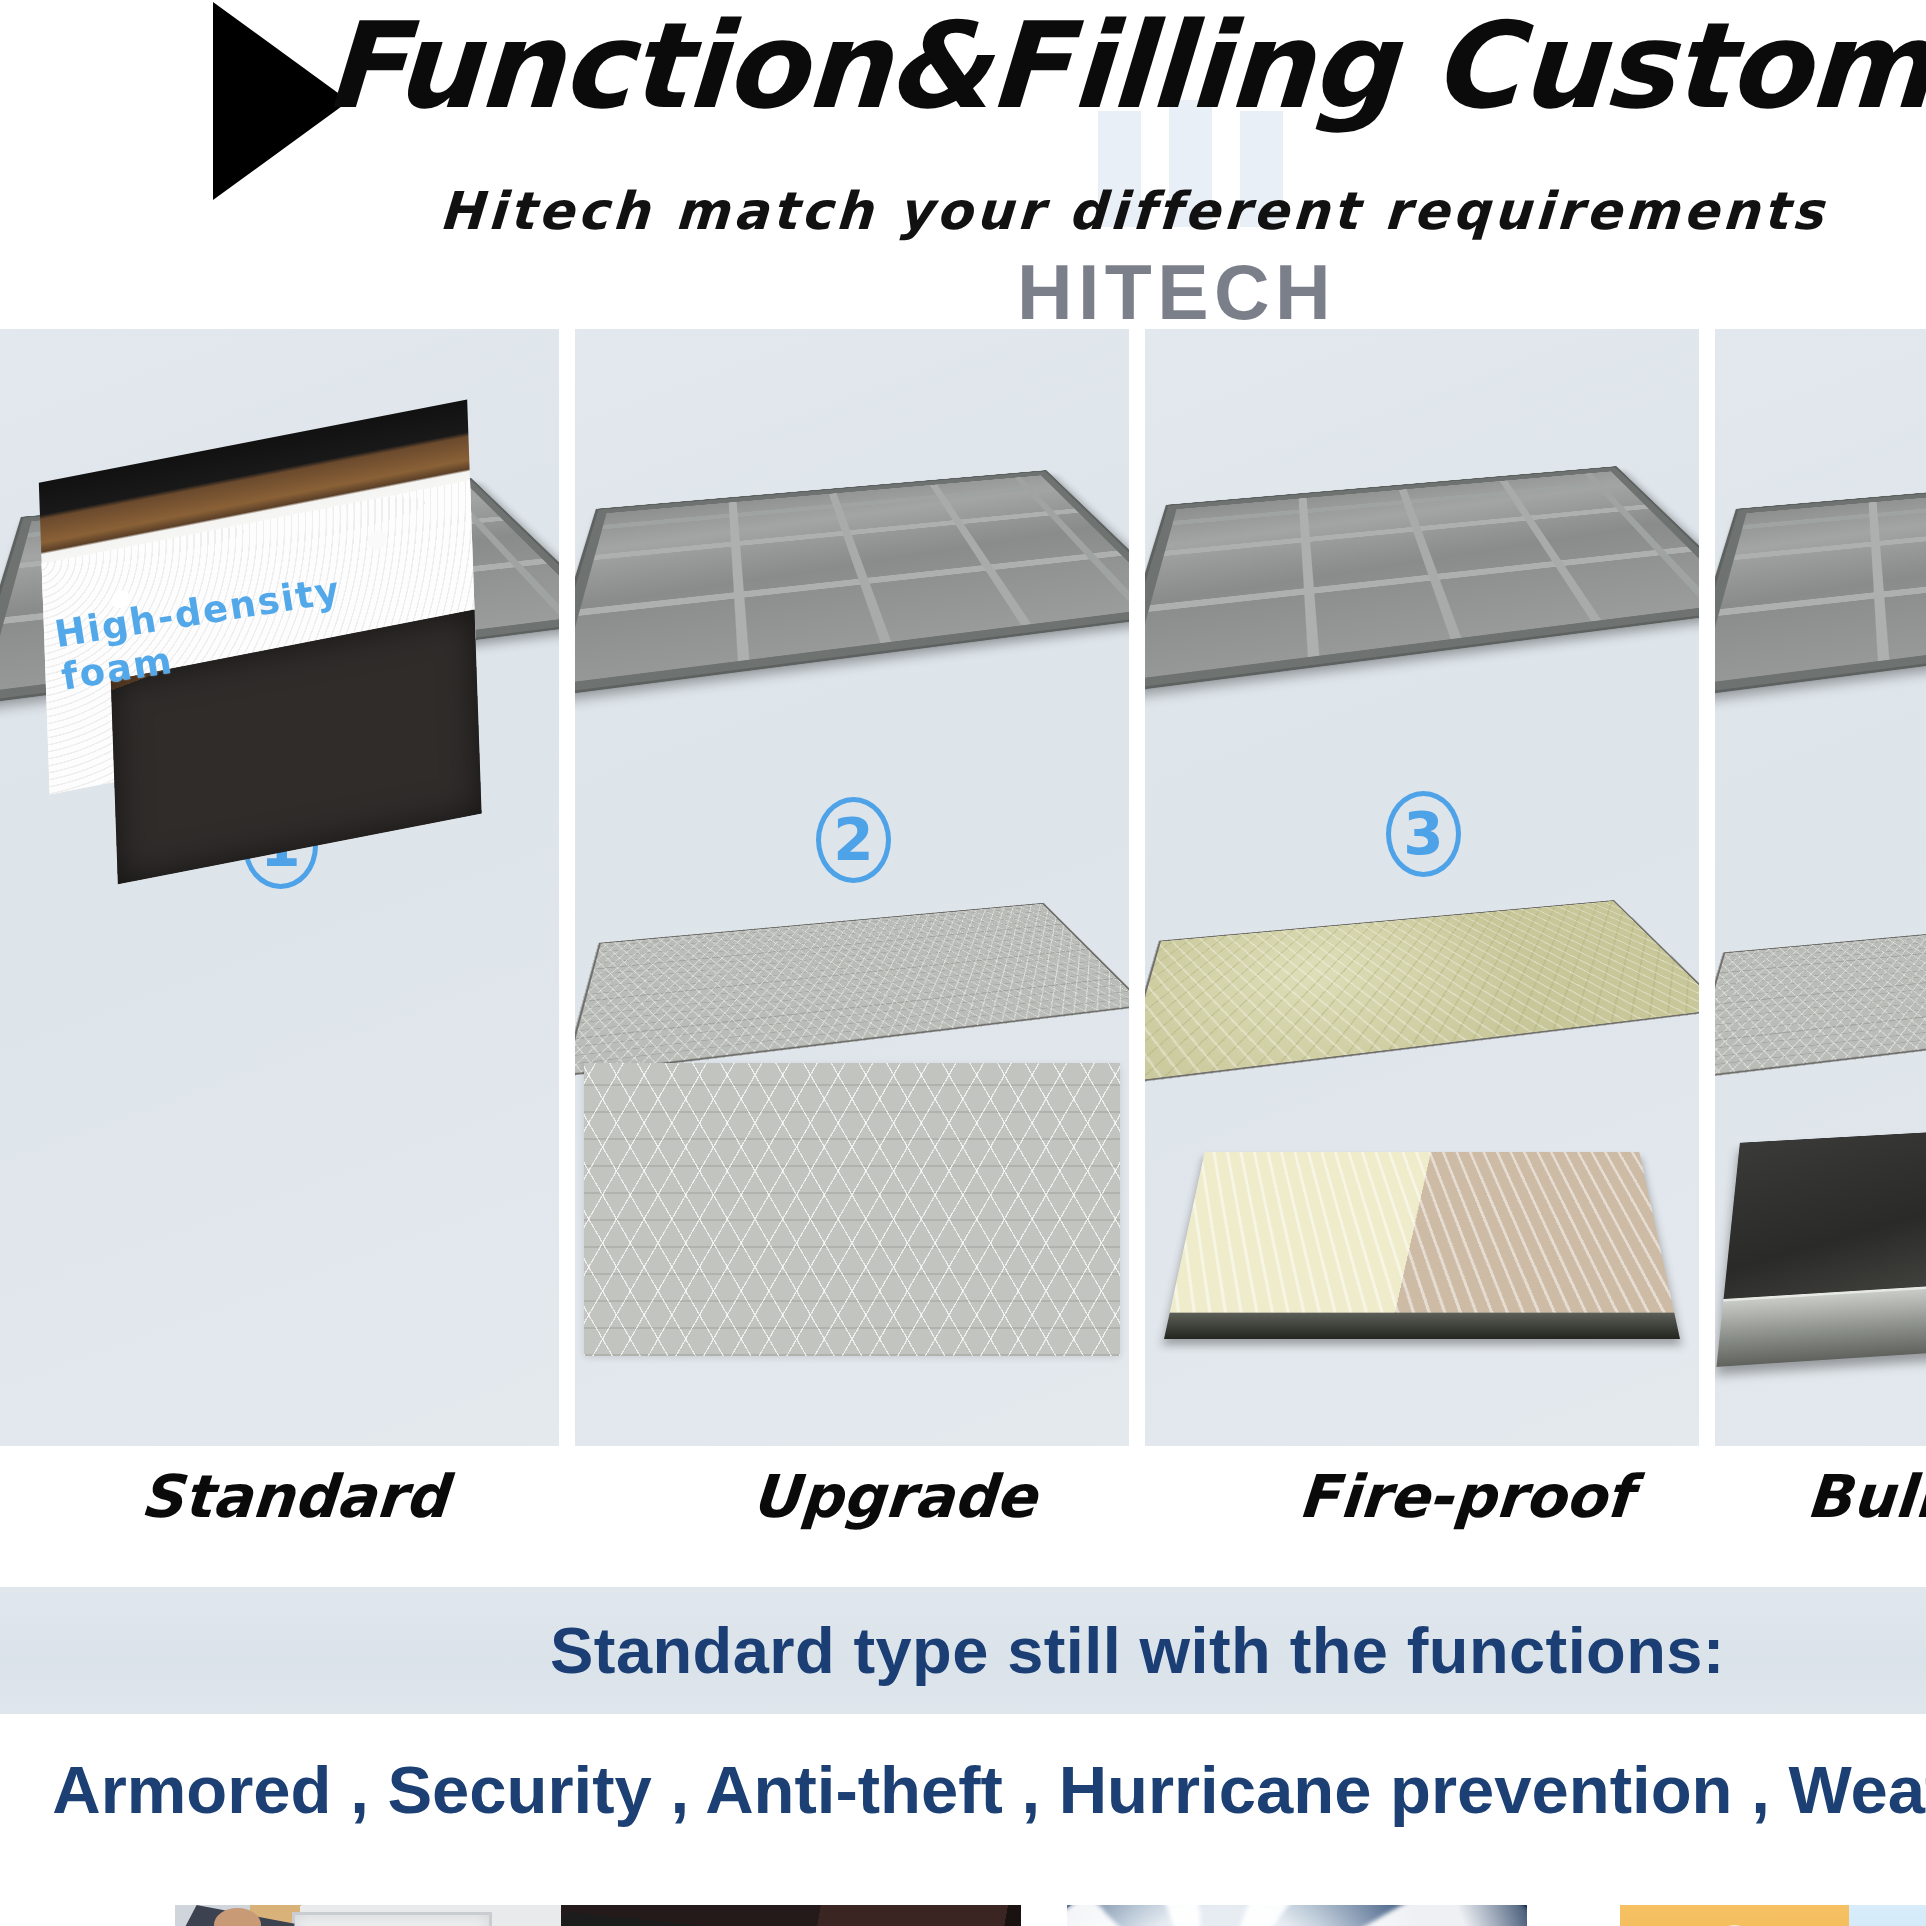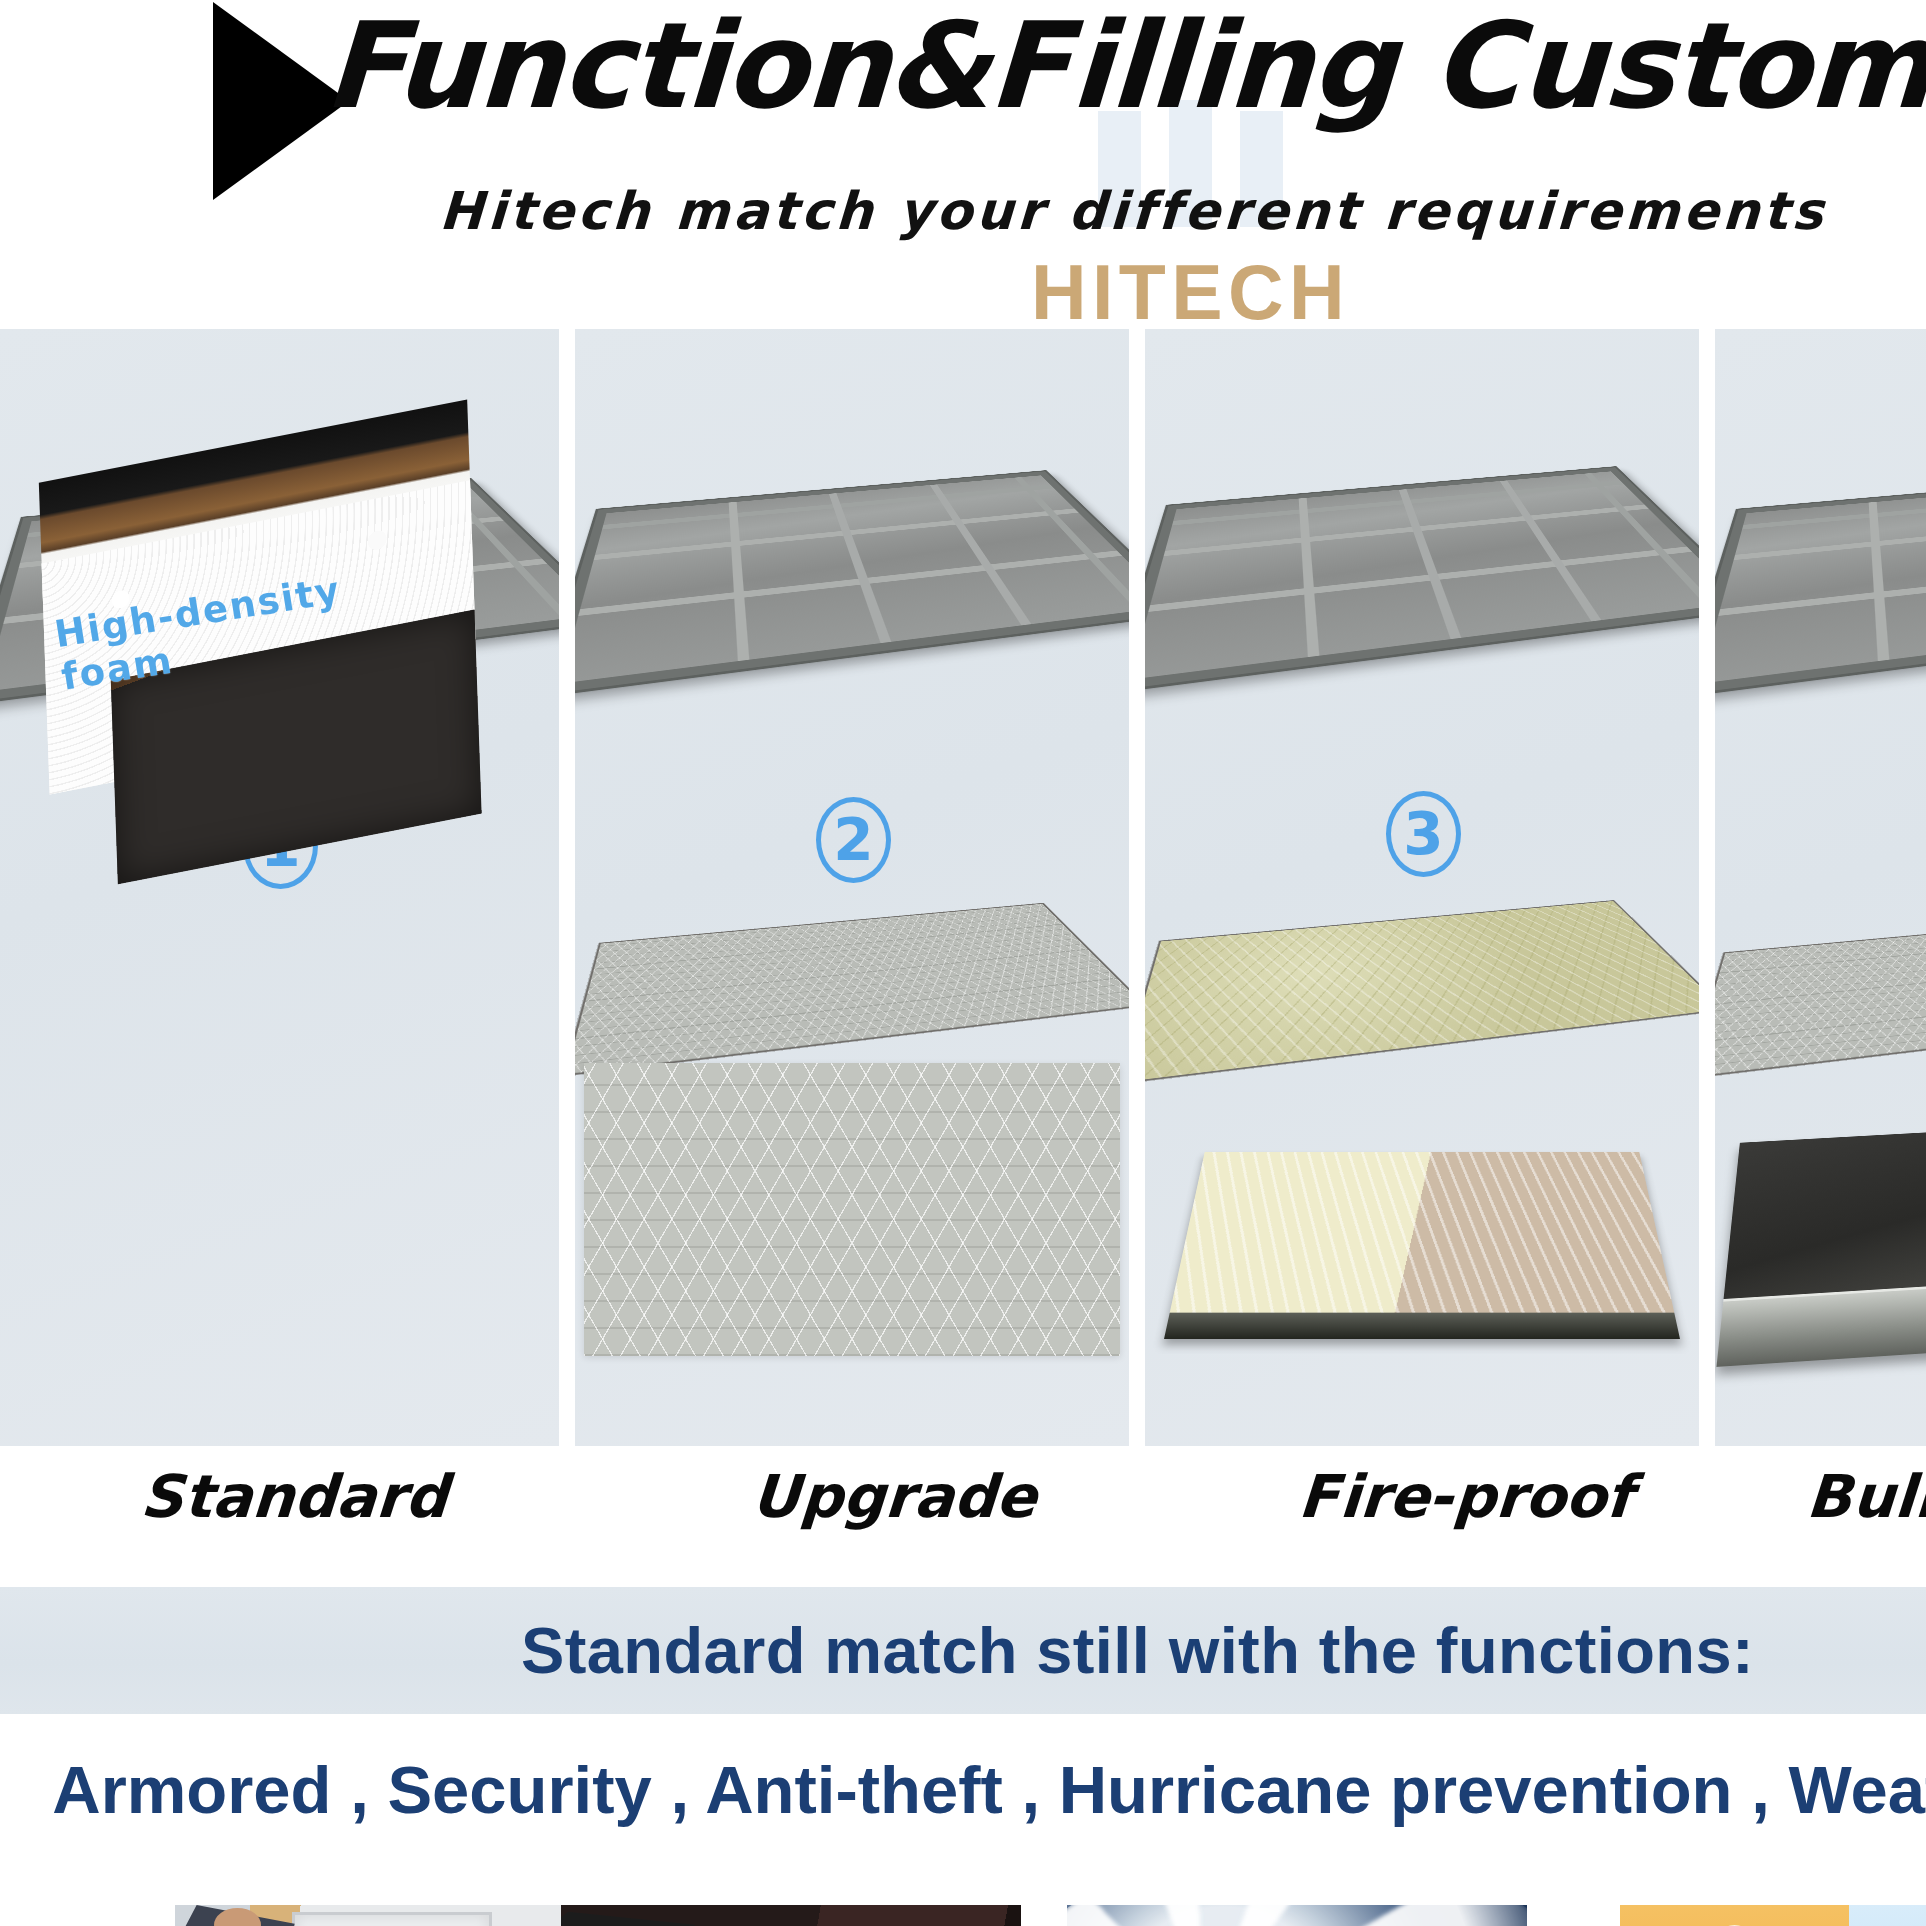--- a/index.html
+++ b/index.html
@@ -8,22 +8,22 @@
 
   
   .header{position:absolute;left:0;top:0;width:2275px;height:329px;background:#fff;}
   .wm{position:absolute;left:1017px;top:100px;width:347px;height:254px;
       opacity:.55;pointer-events:none;}
   .wm-bars{position:absolute;left:81px;top:0;width:185px;height:127px;}
   .wm-bar{position:absolute;top:0;width:43px;height:127px;background:#d6e2ef;}
   .wm-bar.b1{left:0;height:116px;top:10.8px;}
   .wm-bar.b2{left:71px;}
   .wm-bar.b3{left:142px;height:116px;top:10.8px;}
-  .wm-text{position:absolute;left:0;top:154px;width:347px;text-align:center;
-      font-size:77px;font-weight:700;letter-spacing:5.4px;color:#a16207;
+  .wm-text{position:absolute;left:0;top:154px;width:347px;
+      font-size:77px;font-weight:700;letter-spacing:5.4px;color:#0f172a;
       font-family:"Liberation Sans",sans-serif;line-height:1;}
 
   .arrow{position:absolute;left:213px;top:2.3px;width:0;height:0;
       border-top:99px solid transparent;border-bottom:99px solid transparent;
       border-left:136px solid #000;}
 
   .title{position:absolute;left:0;top:3.9px;width:2275px;text-align:center;
       font-family:"DejaVu Sans",sans-serif;font-size:119px;font-weight:700;
       font-style:italic;color:#0b0b0b;line-height:1.05;letter-spacing:-1.5px;
       transform:skewX(-6deg);}
@@ -254,21 +254,21 @@
 
   <div class="caption-row">
     <div class="caption" style="left:146px;">Standard</div>
     <div class="caption" style="left:757px;">Upgrade</div>
     <div class="caption" style="left:1304px;">Fire-proof</div>
     <div class="caption" style="left:1812px;">Bullet-proof</div>
   </div>
 </div>
 
 <div class="band">
-  <div class="band-text">Standard match still with the functions:</div>
+  <div class="band-text">Standard type still with the functions:</div>
 </div>
 
 <div class="features">
   <div class="features-text">Armored , Security , Anti-theft , Hurricane prevention , Weatherproof</div>
 </div>
 
 <div class="photos">
 
   <div class="photo p1">
     <div class="ph-kick">

